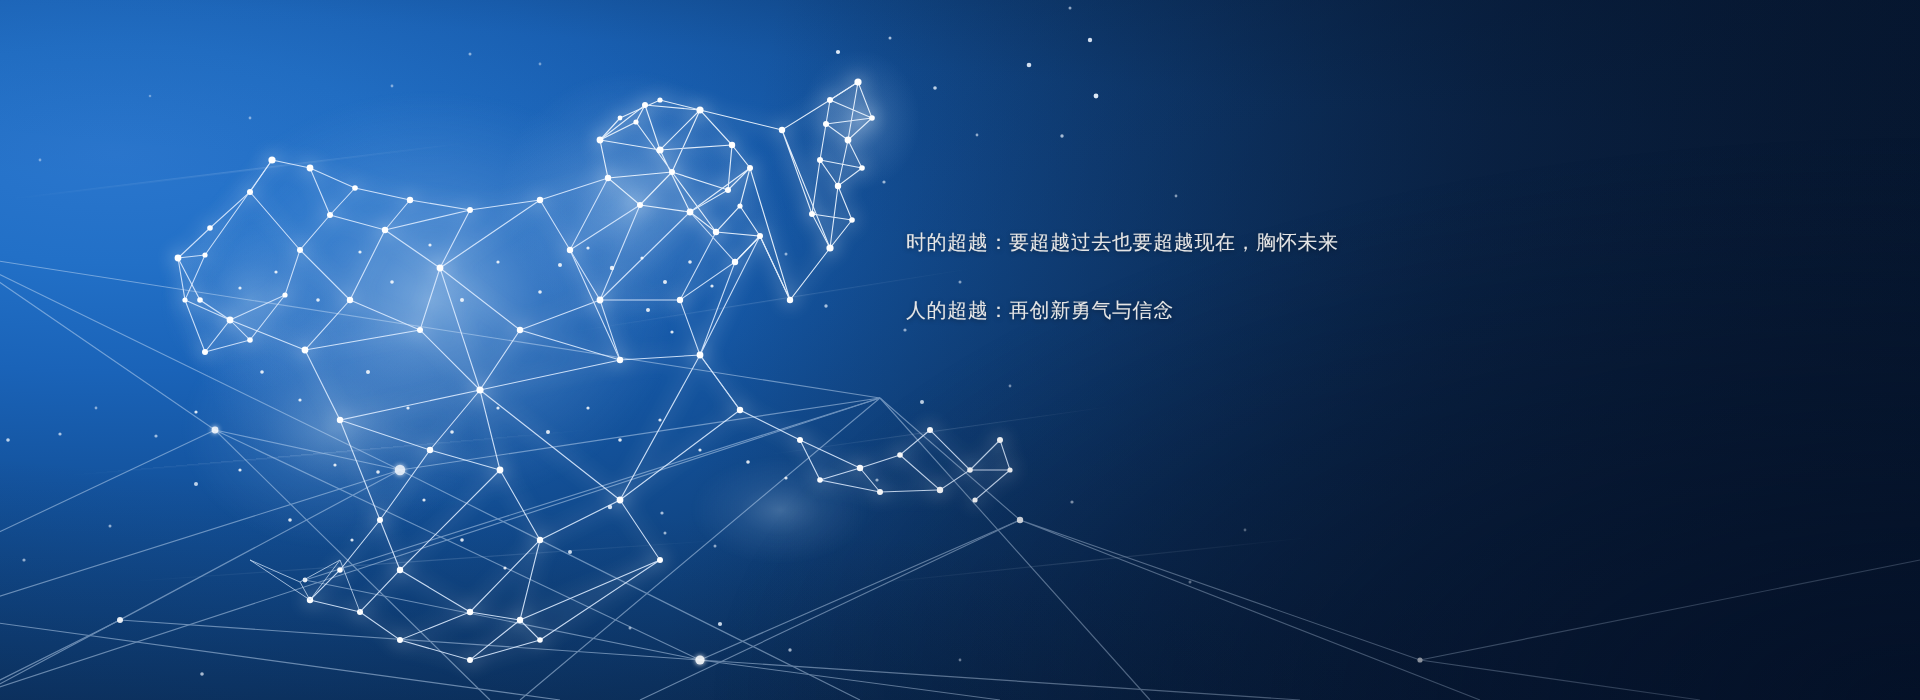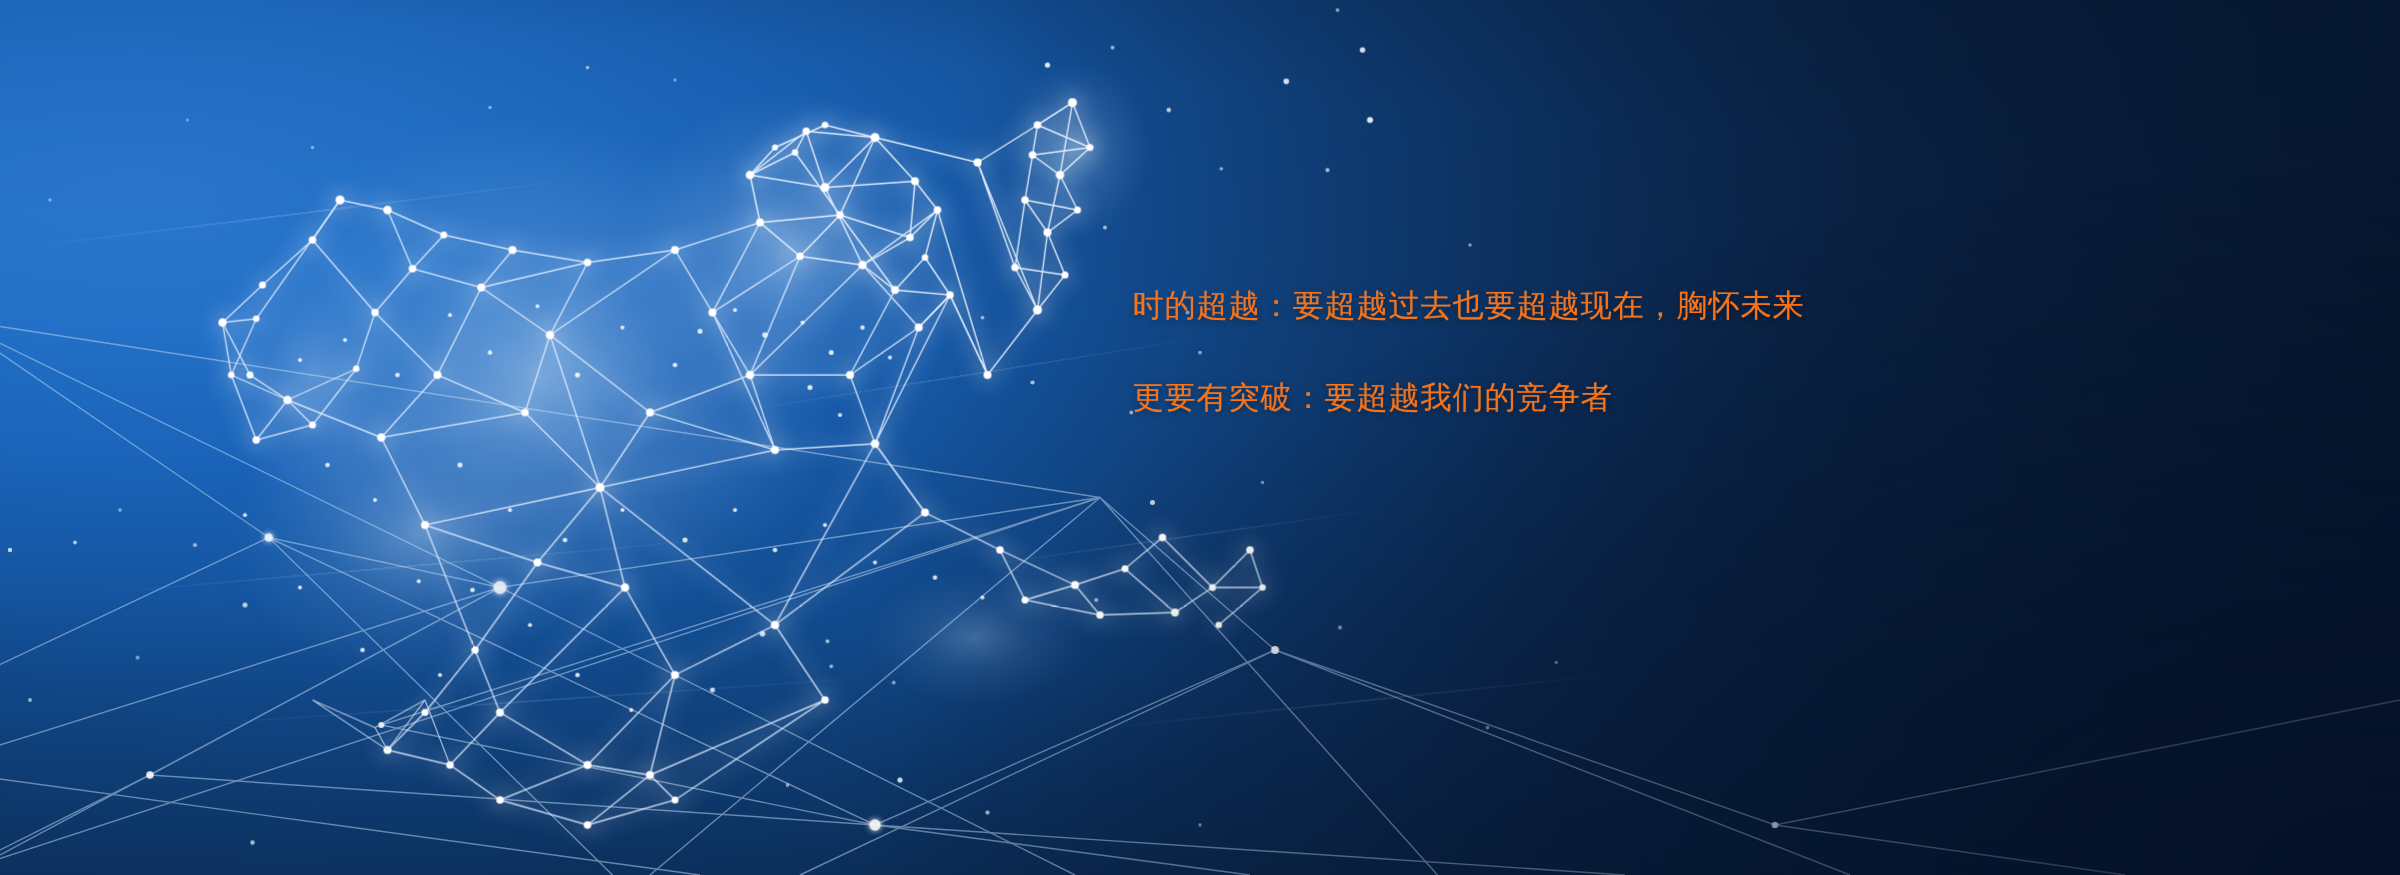--- a/index.html
+++ b/index.html
@@ -78,22 +78,22 @@
   }
 
   
   .text-block {
     position: absolute;
     left: 906px;
     top: 232px;
     width: 900px;
   }
   .text-line {
-    color: #f97316;
-    font-size: 25px;
+    color: #e5e5e5;
+    font-size: 20px;
     line-height: 1.08;
     letter-spacing: 0.6px;
     white-space: nowrap;
     text-shadow: 0 1px 5px rgba(0,0,0,0.42), 0 0 1px rgba(255,255,255,0.25);
     font-weight: 400;
     margin-bottom: 46px;
   }
   .text-line:last-child { margin-bottom: 0; }
 </style>
 </head>
@@ -444,16 +444,16 @@
     <g stroke="#cfe2f7" stroke-width="1" fill="none" opacity="0.75">
       <path d="M250 560 L300 582 L340 560 L310 600 L250 560 Z"></path>
       <path d="M300 582 L310 600 M340 560 L360 612"></path>
     </g>
   </svg>
 
   <div class="bg-corner-dark"></div>
 
   <div class="text-block">
     <div class="text-line">时的超越：要超越过去也要超越现在，胸怀未来</div>
-    <div class="text-line">更要有突破：要超越我们的竞争者</div>
+    <div class="text-line">人的超越：再创新勇气与信念</div>
   </div>
 
 </div>
 
 </body></html>

